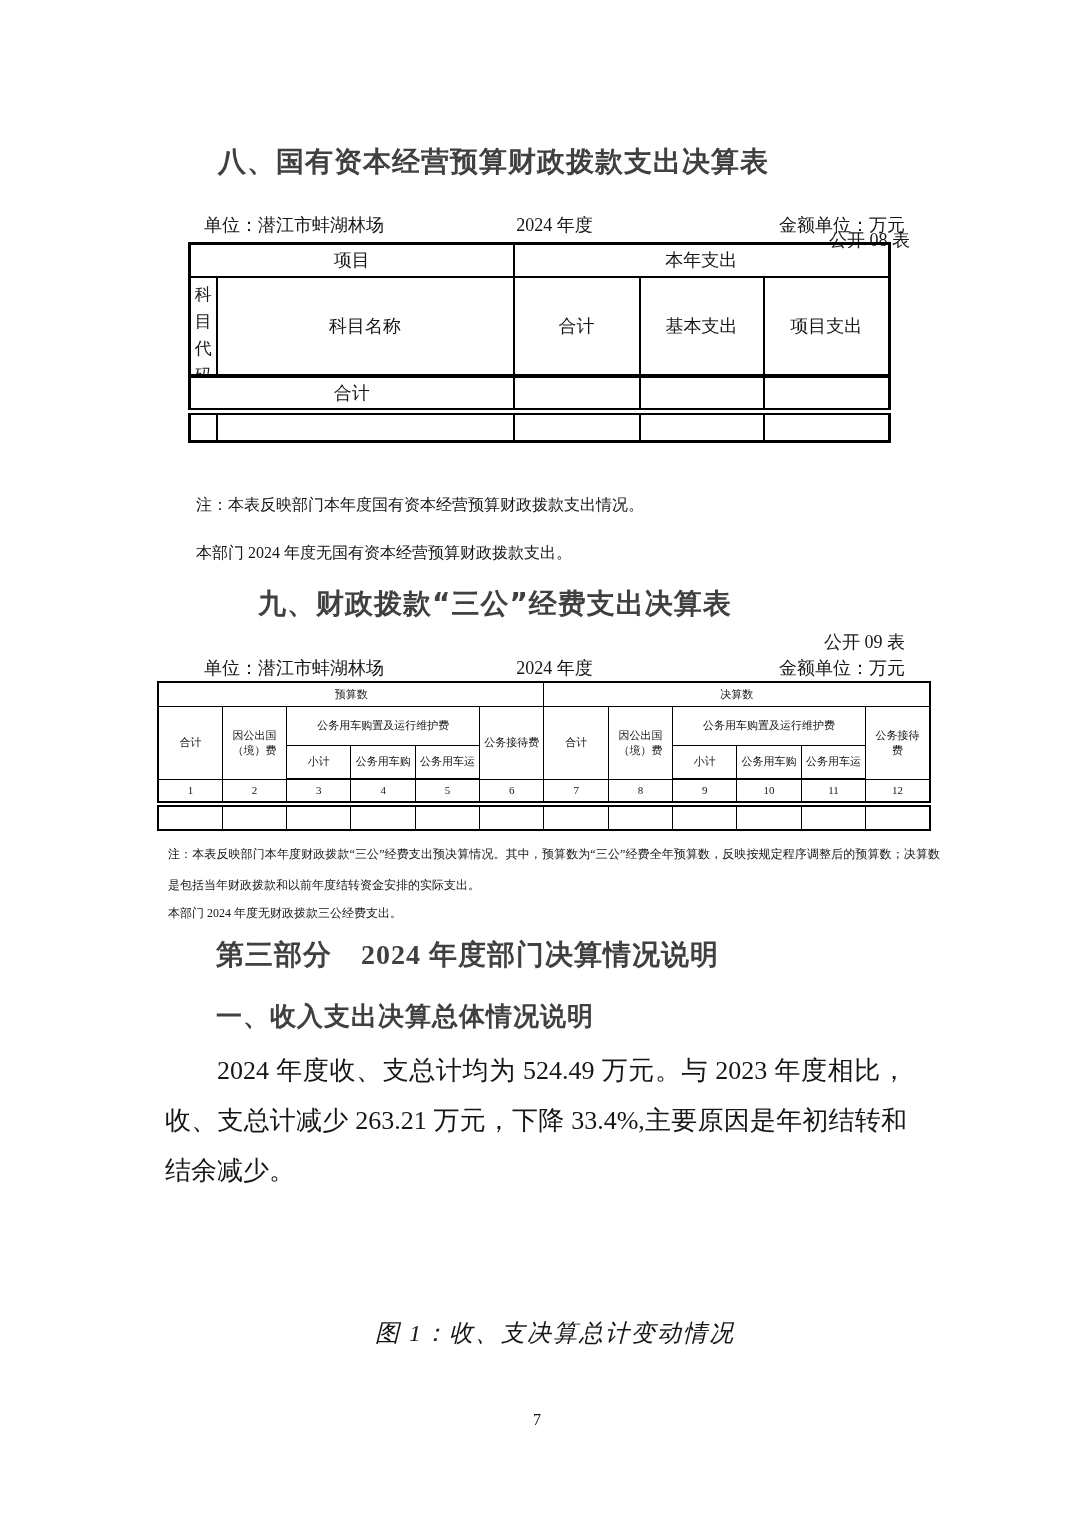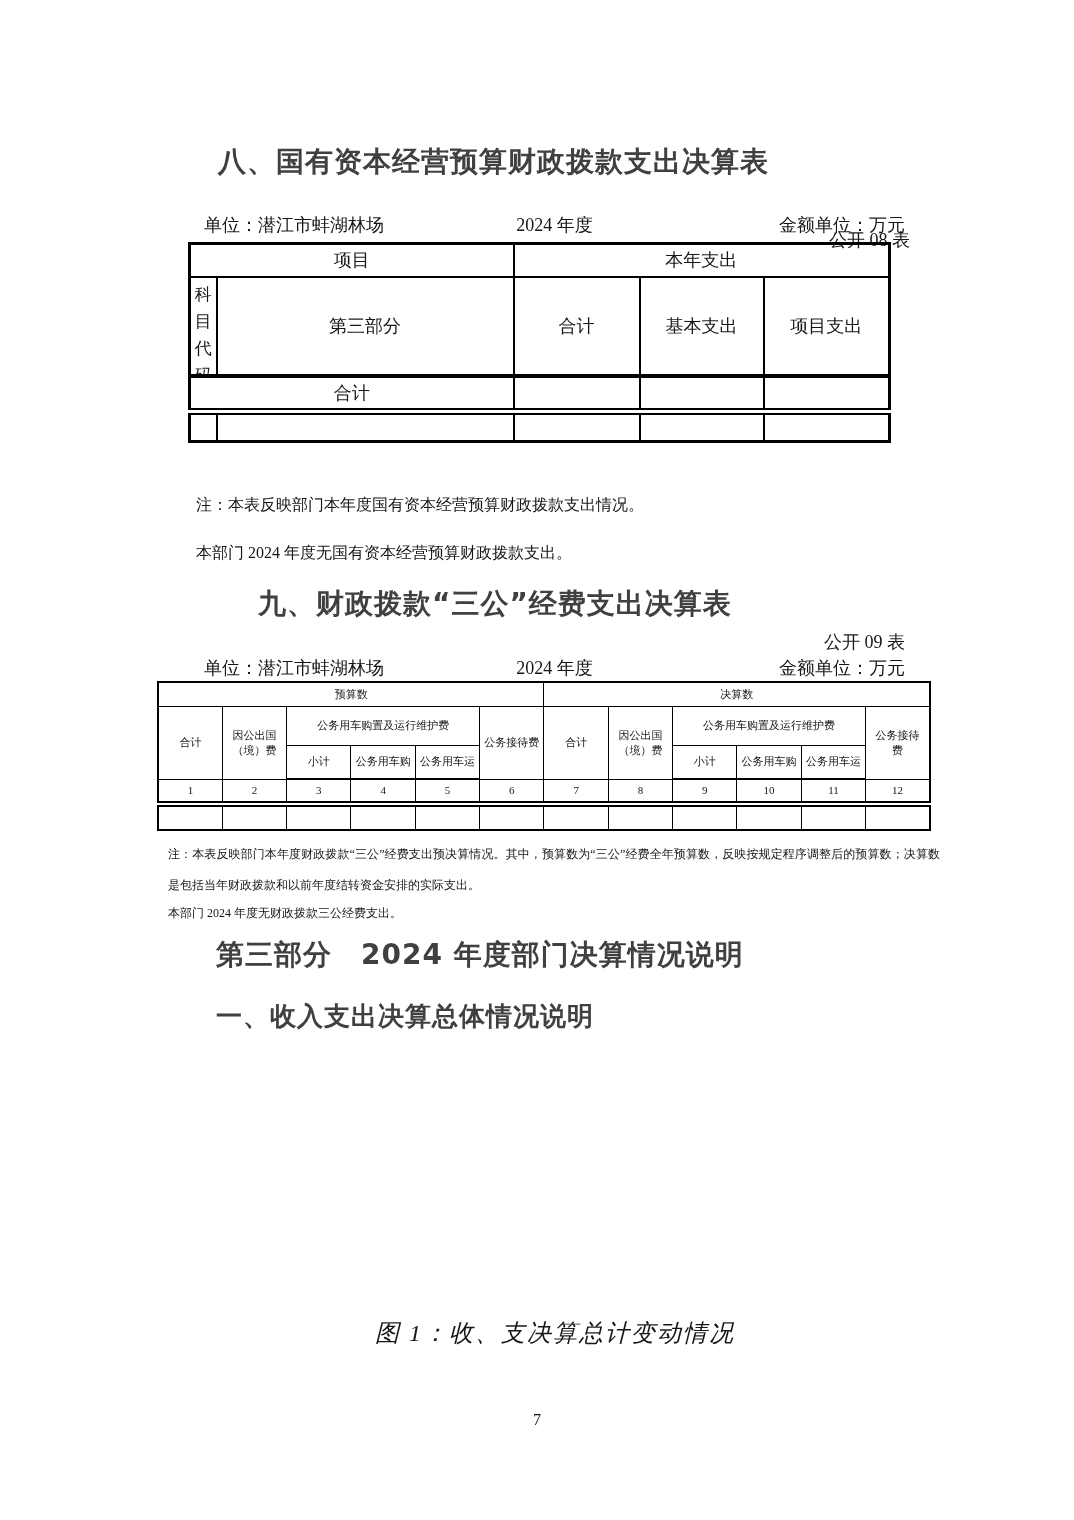--- a/index.html
+++ b/index.html
@@ -75,21 +75,21 @@
     </colgroup>
     <tbody>
         <tr style="height:33px">
       <td colspan="2">项目</td>
       <td colspan="3">本年支出</td>
     </tr>
     <tr class="r2" style="height:96px">
       <td class="vcell">
         <div class="vtext">科目代码</div>
       </td>
-      <td>第三部分</td>
+      <td>科目名称</td>
       <td>合计</td>
       <td>基本支出</td>
       <td>项目支出</td>
     </tr>
     <tr class="r4" style="height:36px">
       <td colspan="2">合计</td>
       <td></td>
       <td></td>
       <td></td>
     </tr>
@@ -182,21 +182,22 @@
       <td></td>
       <td></td>
       <td></td>
     </tr>
   </tbody>
     </table>
 
   <div class="abs note-sm" style="left:168px; top:839px; width:772px;">注：本表反映部门本年度财政拨款“三公”经费支出预决算情况。其中，预算数为“三公”经费全年预算数，反映按规定程序调整后的预算数；决算数是包括当年财政拨款和以前年度结转资金安排的实际支出。</div>
   <div class="abs note-sm2" style="left:168px; top:905px;">本部门 2024 年度无财政拨款三公经费支出。</div>
 
-  <div class="abs heading" style="left:216px; top:936px; font-size:28px;">第三部分　2024 年度部门决算情况说明</div>
+  <div class="abs heading" style="left:216px; top:936px; font-size:28px;font-family:Liberation Serif, serif;">第三部分　2024 年度部门决算情况说明</div>
   <div class="abs heading" style="left:216px; top:999px; font-size:26px;">一、收入支出决算总体情况说明</div>
 
+  <div class="abs para">2024 年度收、支总计均为 524.49 万元。与 2023 年度相比，收、支总计减少 263.21 万元，下降 33.4%,主要原因是年初结转和结余减少。</div>
 
   <div class="abs fig-caption">图 1：收、支决算总计变动情况</div>
 
   <div class="abs page-num">7</div>
 
 </div>
 
 </body></html>

